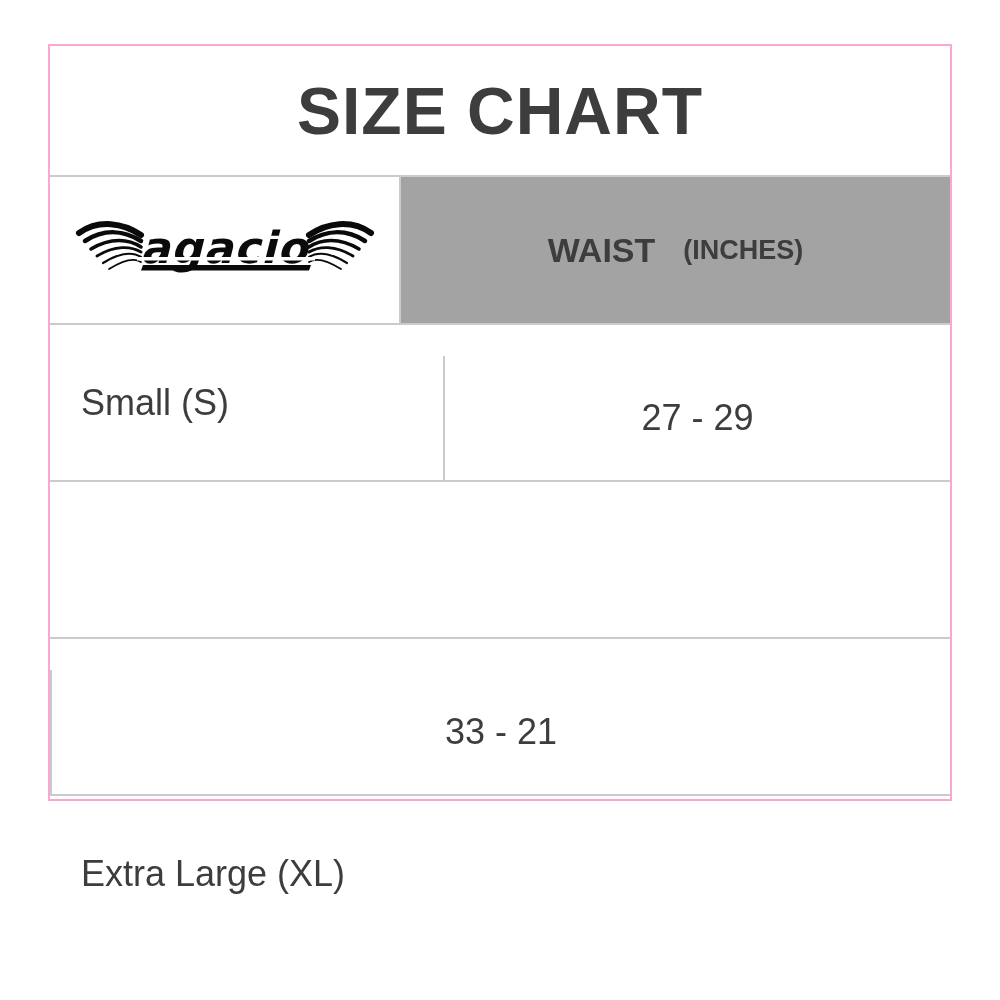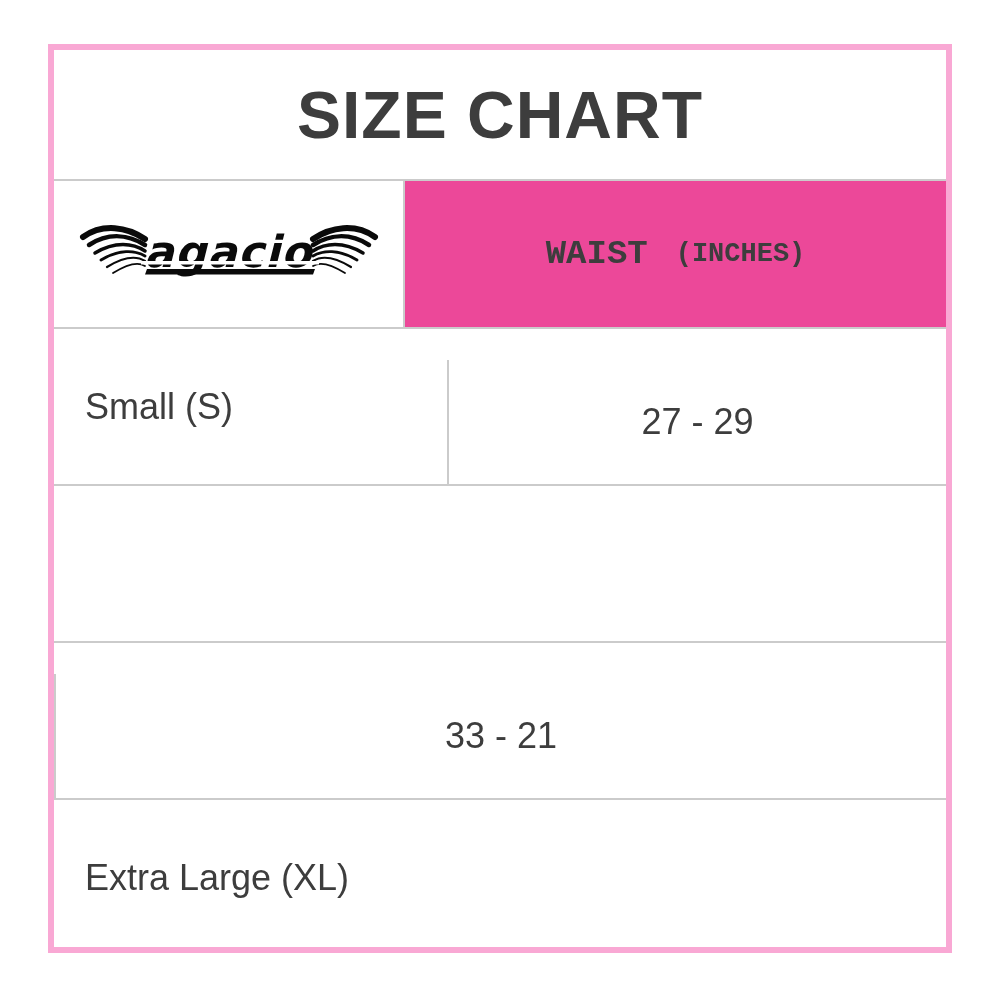--- a/index.html
+++ b/index.html
@@ -10,22 +10,22 @@
     height: 1000px;
     font-family: "Liberation Sans", sans-serif;
     color: #3d3d3d;
     position: relative;
   }
   .size-table {
     position: absolute;
     left: 48px;
     top: 44px;
     width: 904px;
-    height: 909px;
-    border: 6px solid #f9a8d4;
+    height: 757px;
+    border: 2px solid #f9a8d4;
     box-sizing: border-box;
     background: #ffffff;
     display: flex;
     flex-direction: column;
   }
   .title-row {
     height: 129px;
     flex: 0 0 129px;
     display: flex;
     align-items: center;
@@ -53,25 +53,24 @@
   .size-cell  { padding-left: 31px; font-size: 36px; }
   .cell-right {
     flex: 1 1 auto;
     border-left: 2px solid #cbcbcb;
     display: flex;
     align-items: center;
     justify-content: center;
     box-sizing: border-box;
   }
   .waist-header-cell {
-    background: #ec4899;
+    background: #a3a3a3;
     font-weight: bold;
     font-size: 34px;
     color: #3d3d3d;
-    font-family: Liberation Mono, monospace;
   }
   .waist-header-cell .unit {
     font-size: 27px;
     margin-left: 28px;
     font-weight: bold;
   }
   .waist-value { font-size: 36px; color: #3d3d3d; margin-top: 31px; }
   .logo-svg { display: block; }
   .logo-text {
     font-family: "DejaVu Sans", sans-serif;

